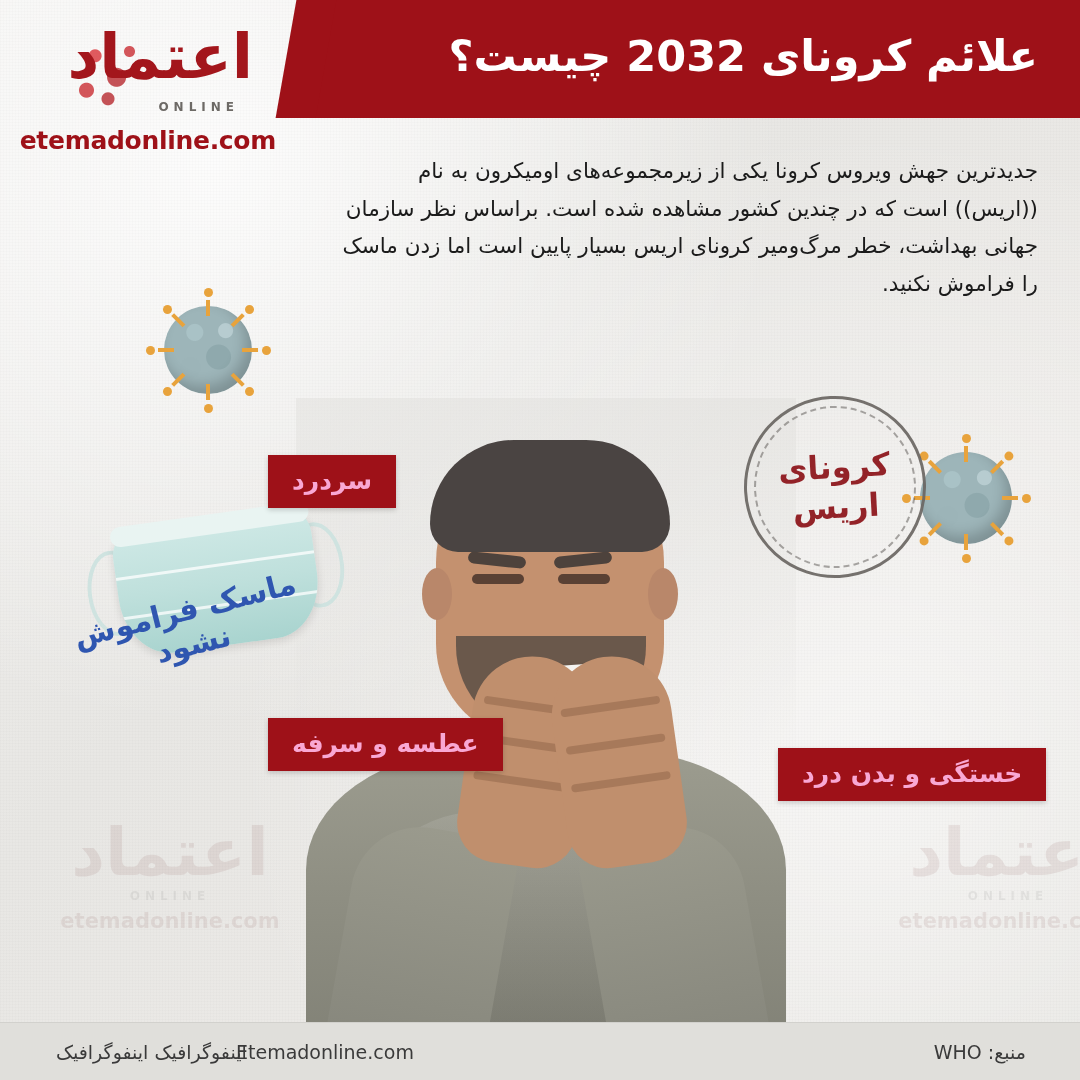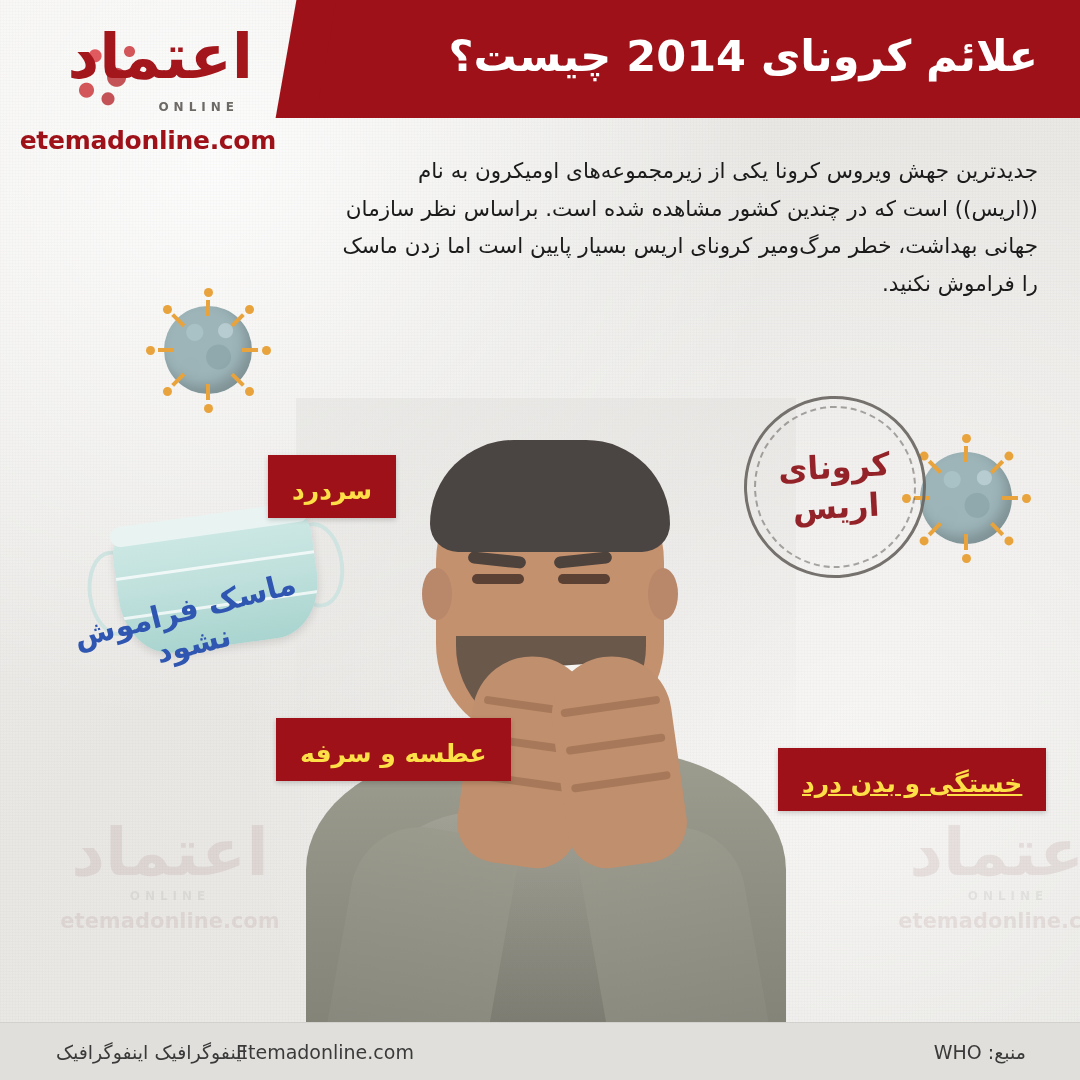--- a/index.html
+++ b/index.html
@@ -289,33 +289,33 @@
     background: linear-gradient(180deg,#9a9a8d,#84847a);
     border-radius: 30px 70px 0 0;
     transform: rotate(-10deg);
     z-index: 3;
   }
 
   
   .label {
     position: absolute;
     background: #9e1118;
-    color: #fde047;
+    color: #f9a8d4;
     font-size: 25px;
     font-weight: bold;
-    padding: 21px 24px 13px;
+    padding: 11px 24px 13px;
     direction: rtl;
     white-space: nowrap;
     z-index: 9;
     box-shadow: 0 2px 5px rgba(0,0,0,.18);
   }
   .label.lbl-headache   { top: 455px; left: 268px; }
   .label.lbl-runnynose  { top: 604px; left: 694px; }
-  .label.lbl-sneeze     { top: 718px; left: 276px; }
-  .label.lbl-fatigue    { top: 748px; left: 778px; text-decoration: underline; }
+  .label.lbl-sneeze     { top: 718px; left: 268px; }
+  .label.lbl-fatigue    { top: 748px; left: 778px; }
 
   
   .virus {
     position: absolute;
     z-index: 6;
   }
   .virus .body {
     position: absolute;
     inset: 18px;
     border-radius: 50%;
@@ -523,21 +523,21 @@
 </style>
 </head>
 <body>
 
 <div class="poster">
 
   <div class="grain"></div>
 
   <div class="header-bar">
     <div class="header-red"></div>
-    <div class="header-title">علائم کرونای 2014 چیست؟</div>
+    <div class="header-title">علائم کرونای 2032 چیست؟</div>
   </div>
 
   <div class="logo-block">
     <div class="logo-mark">
       <div class="logo-globe"></div>
       <div class="logo-script">اعتماد</div>
       <div class="logo-online">ONLINE</div>
     </div>
     <div class="logo-url">etemadonline.com</div>
   </div>

